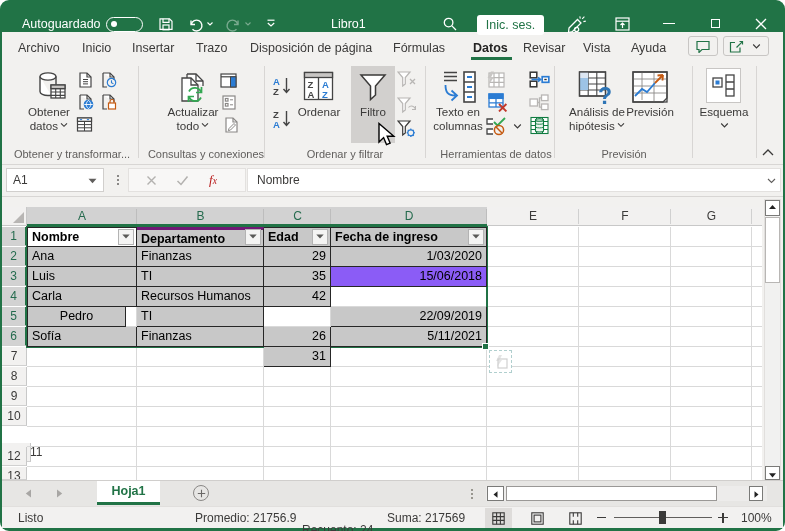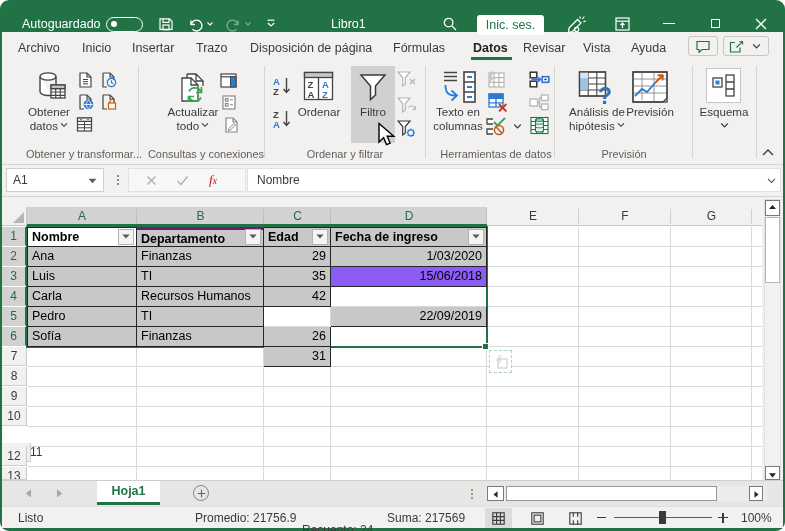--- a/index.html
+++ b/index.html
@@ -130,21 +130,21 @@
 <div id="ribbon" class="abs" style="left:2px;top:60px;width:781px;height:105px;">
 
   <div class="vsep" style="left:136px;top:6px;"></div>
   <div class="vsep" style="left:262px;top:6px;"></div>
   <div class="vsep" style="left:423px;top:6px;"></div>
   <div class="vsep" style="left:552px;top:6px;"></div>
   <div class="vsep" style="left:690px;top:6px;"></div>
   <div class="vsep" style="left:754px;top:6px;"></div>
   <div class="abs" style="left:0;top:104px;width:781px;height:1px;background:#D8D6D4;"></div>
 
-  <div class="abs glabel" style="left:8px;top:88px;width:124px;margin-left:12px;">Obtener y transformar...</div>
+  <div class="abs glabel" style="left:8px;top:88px;width:124px;">Obtener y transformar...</div>
   <div class="abs glabel" style="left:145px;top:88px;width:118px;">Consultas y conexiones</div>
   <div class="abs glabel" style="left:266px;top:88px;width:154px;">Ordenar y filtrar</div>
   <div class="abs glabel" style="left:433px;top:88px;width:122px;">Herramientas de datos</div>
   <div class="abs glabel" style="left:556px;top:88px;width:132px;">Previsión</div>
 
   <svg class="abs" style="left:760px;top:88px;" width="12" height="8" viewBox="0 0 12 8" fill="none" stroke="#3b3a39" stroke-width="1.3">
       <path d="M1 7 6 2l5 5"></path>
     </svg>
 
   <svg class="abs" style="left:35px;top:11px;" width="30" height="32" viewBox="0 0 30 32" fill="none" stroke="#444" stroke-width="1.4">
@@ -448,28 +448,29 @@
 
   <div class="cell" style="left:0;top:40px;width:110px;height:20px;background:#C8C8C8;border-left:1px solid #262626;">Luis</div>
   <div class="cell" style="left:110px;top:40px;width:127px;height:20px;background:#C8C8C8;">TI</div>
   <div class="cell num" style="left:237px;top:40px;width:67px;height:20px;background:#C8C8C8;">35</div>
   <div class="cell num" style="left:304px;top:40px;width:156px;height:20px;background:#8b5cf6;">15/06/2018</div>
 
   <div class="cell" style="left:0;top:60px;width:110px;height:20px;background:#C8C8C8;border-left:1px solid #262626;">Carla</div>
   <div class="cell" style="left:110px;top:60px;width:127px;height:20px;background:#C8C8C8;">Recursos Humanos</div>
   <div class="cell num" style="left:237px;top:60px;width:67px;height:20px;background:#C8C8C8;">42</div>
 
-  <div class="cell" style="left:0;top:80px;width:110px;height:20px;background:#C8C8C8;border-left:1px solid #262626;">Pedro</div>
+  <div class="cell" style="left:0;top:80px;width:99px;height:20px;background:#C8C8C8;border-left:1px solid #262626;text-align:center;">Pedro</div>
   <div class="cell" style="left:110px;top:80px;width:127px;height:20px;background:#C8C8C8;">TI</div>
   <div class="cell num" style="left:237px;top:80px;width:67px;height:20px;background:#C8C8C8;margin-top:40px;">31</div>
   <div class="cell num" style="left:304px;top:80px;width:156px;height:20px;background:#C8C8C8;">22/09/2019</div>
 
   <div class="cell" style="left:0;top:100px;width:110px;height:20px;background:#C8C8C8;border-left:1px solid #262626;">Sofía</div>
   <div class="cell" style="left:110px;top:100px;width:127px;height:20px;background:#C8C8C8;">Finanzas</div>
   <div class="cell num" style="left:237px;top:100px;width:67px;height:20px;background:#C8C8C8;">26</div>
+  <div class="cell num" style="left:304px;top:100px;width:156px;height:20px;background:#C8C8C8;">5/11/2021</div>
 
   <div class="fbtn" style="left:91px;top:2px;">
       <svg width="8" height="5" viewBox="0 0 8 5" fill="#5a5a58">
         <path d="M0.3 0.4h7.4L4 4.6z"></path>
       </svg>
     </div>
   <div class="fbtn" style="left:218px;top:2px;">
       <svg width="8" height="5" viewBox="0 0 8 5" fill="#5a5a58">
         <path d="M0.3 0.4h7.4L4 4.6z"></path>
       </svg>

